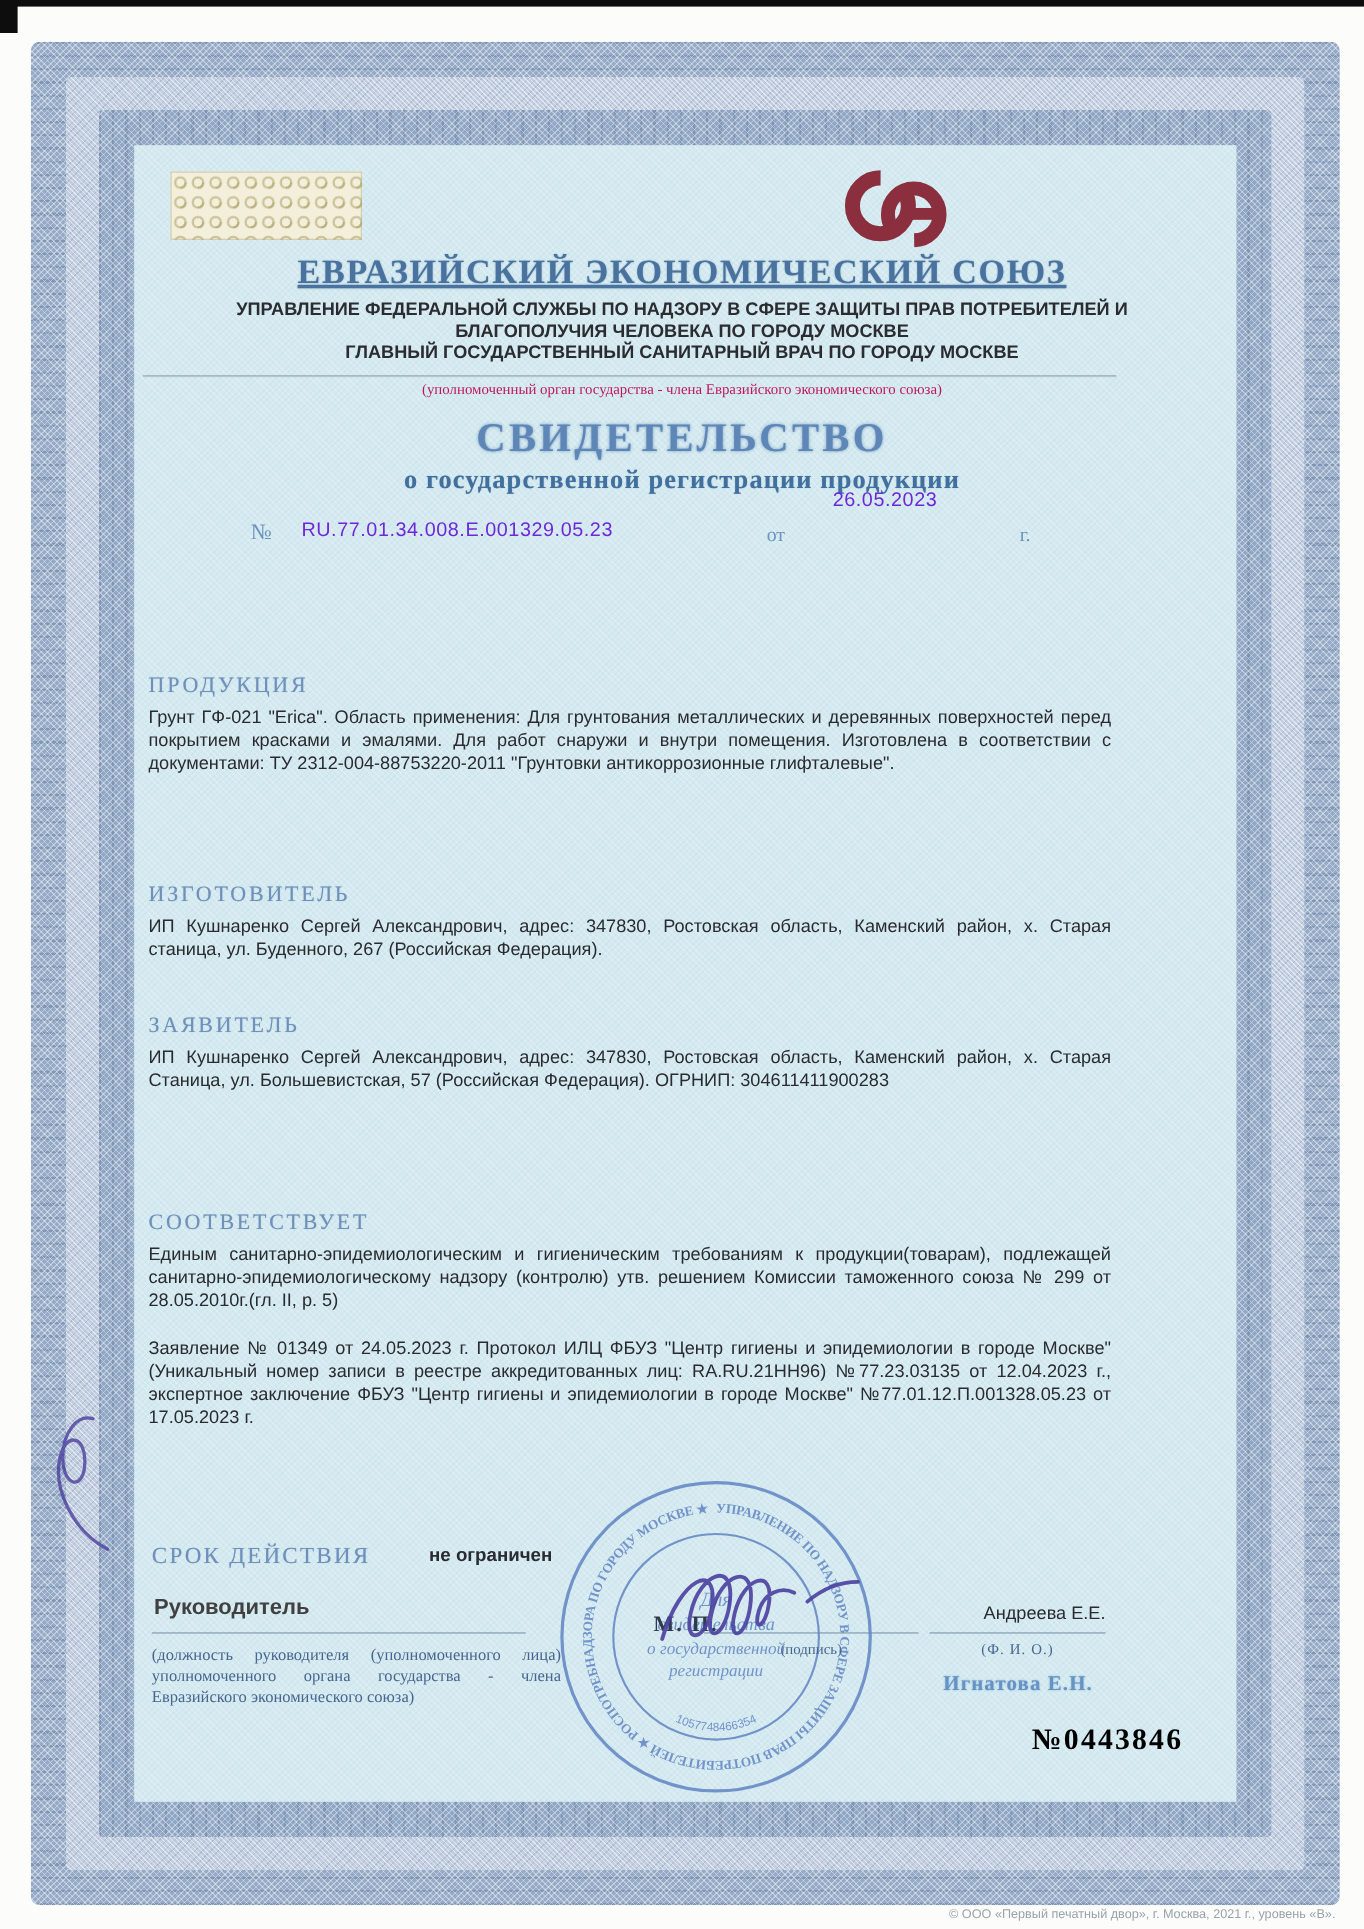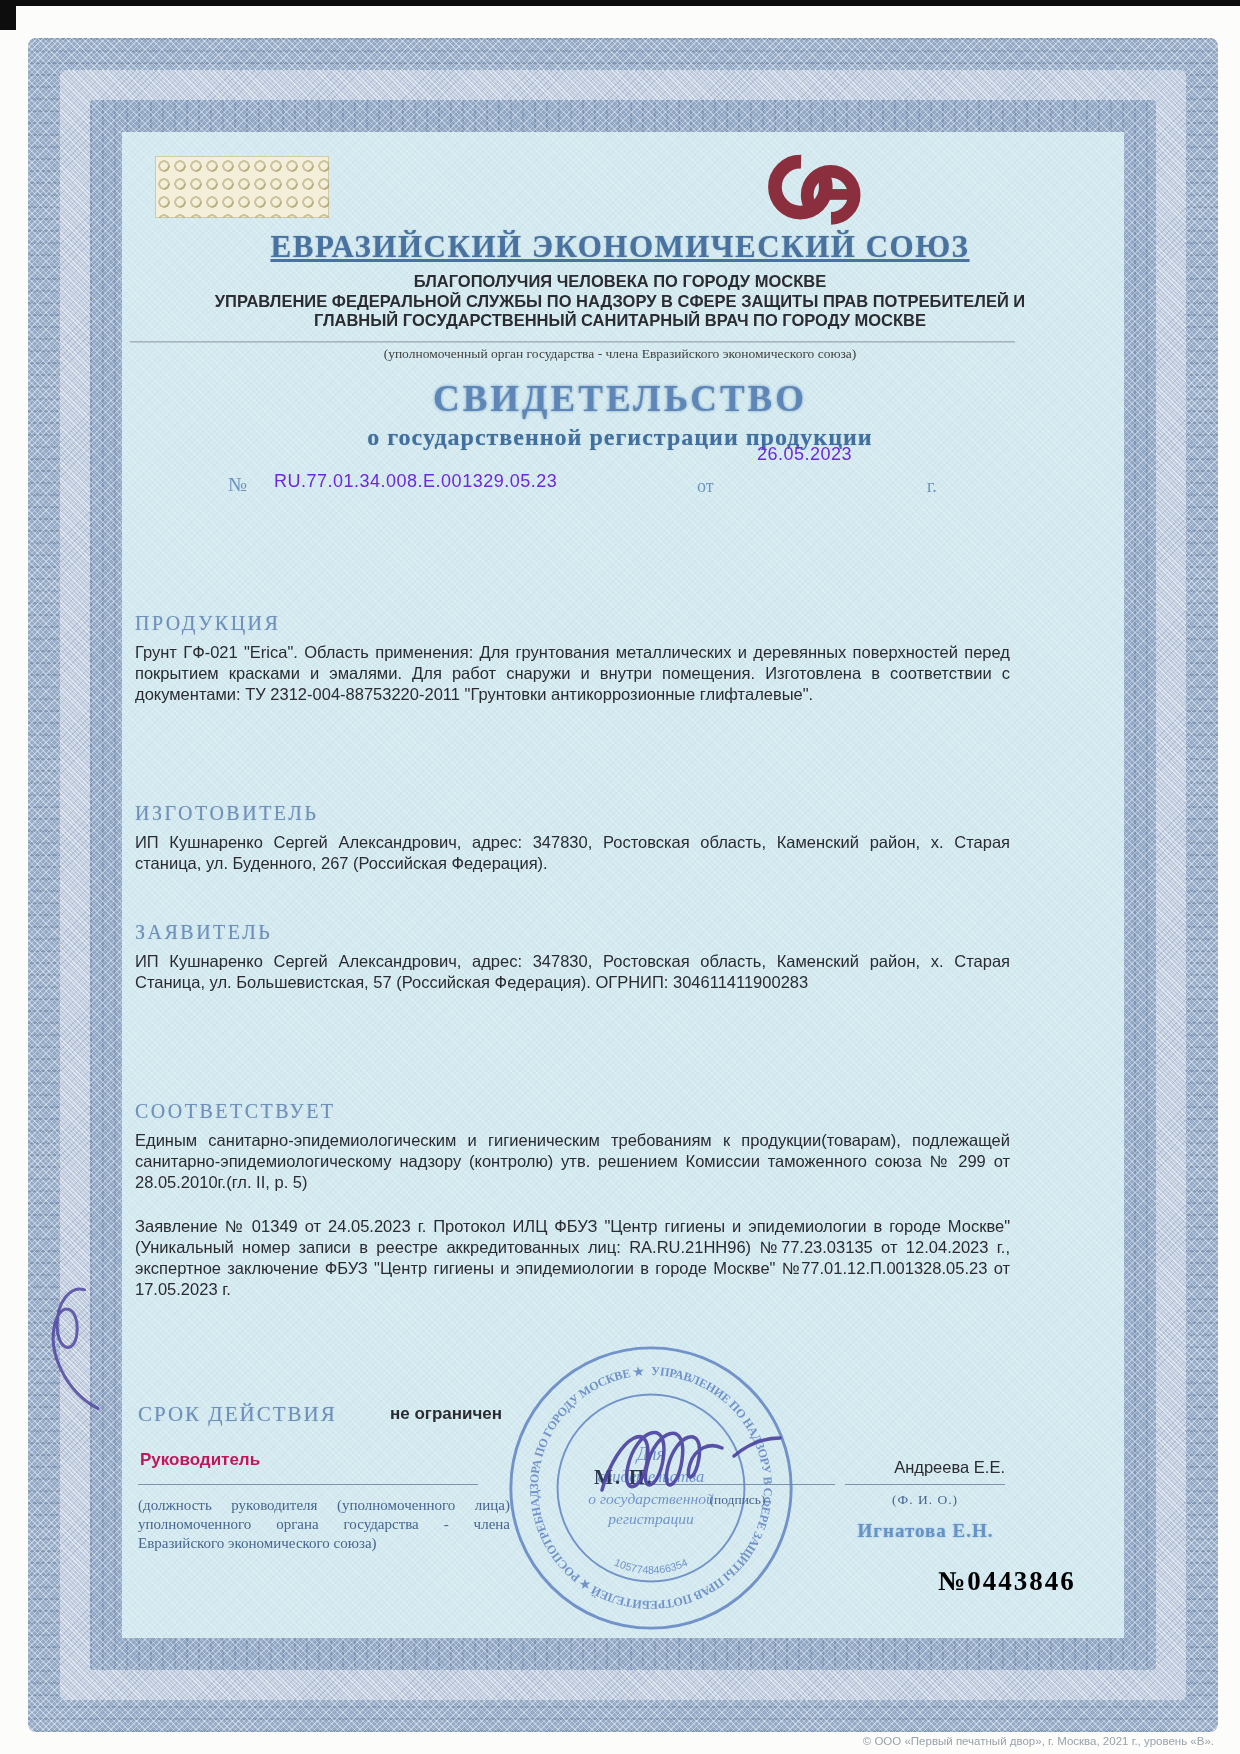--- a/index.html
+++ b/index.html
@@ -47,21 +47,21 @@
   .se-logo{left:768px;top:148px;width:98px;height:88px;z-index:3;}
   
   .union-title{left:125px;top:229px;width:990px;text-align:center;z-index:3;
     font-family:"Liberation Serif",serif;font-weight:700;font-size:31px;letter-spacing:1.5px;
     color:#49729f;text-shadow:0 0 1.5px rgba(73,114,159,.55);text-decoration:underline;}
   .authority{left:125px;top:272px;width:990px;text-align:center;z-index:3;
     font-size:16.5px;line-height:19.5px;font-weight:600;color:#2b2c31;}
   .rule{left:130px;top:341px;width:885px;height:2px;z-index:3;
     background:linear-gradient(180deg,#8796a8,#c0cad4);opacity:.75;}
   .auth-caption{left:125px;top:346px;width:990px;text-align:center;z-index:3;
-    font-family:"Liberation Serif",serif;font-size:13.5px;color:#404040;}
+    font-family:"Liberation Serif",serif;font-size:13.5px;color:#be185d;}
   .doc-title{left:125px;top:377px;width:990px;text-align:center;z-index:3;
     font-family:"Liberation Serif",serif;font-weight:700;font-size:37px;letter-spacing:3px;
     color:#5e87b7;text-shadow:0 0 3px rgba(94,135,183,.8);}
   .doc-subtitle{left:125px;top:424px;width:990px;text-align:center;z-index:3;
     font-family:"Liberation Serif",serif;font-weight:700;font-size:24px;letter-spacing:1px;
     color:#416f9e;text-shadow:0 0 1px rgba(65,111,158,.5);}
   
   .reg-label{font-family:"Liberation Serif",serif;color:#6d92bd;z-index:3;}
   .reg-value{font-size:18px;color:#6d28d9;letter-spacing:.5px;z-index:3;}
   .reg-no{left:228px;top:473px;font-size:20px;}
@@ -72,21 +72,21 @@
   
   .sec{left:135px;width:875px;z-index:3;}
   .sec h2{margin:0 0 7px 0;font-family:"Liberation Serif",serif;font-weight:400;
     font-size:20px;letter-spacing:2.5px;color:#6e90ba;text-shadow:0 0 1px rgba(110,144,186,.45);}
   .sec p{margin:0;font-size:16.5px;line-height:21px;color:#2a2b31;text-align:justify;}
   #sec-0{top:612px;} #sec-1{top:802px;} #sec-2{top:921px;} #sec-3{top:1100px;} #sec-4{top:1216px;}
   
   .validity-label{left:138px;top:1402px;font-family:"Liberation Serif",serif;font-size:21px;
     letter-spacing:2px;color:#6e90ba;text-shadow:0 0 1px rgba(110,144,186,.45);z-index:3;}
   .validity-value{left:390px;top:1404px;font-size:17px;font-weight:700;color:#2a2b31;z-index:6;}
-  .head-label{left:140px;top:1450px;font-size:17px;font-weight:700;color:#be185d;z-index:3;}
+  .head-label{left:140px;top:1450px;font-size:20px;font-weight:700;color:#404040;z-index:3;}
   .sig-line{height:1px;background:#7d93ad;top:1484px;z-index:3;}
   .line-head{left:138px;width:340px;}
   .line-sign{left:640px;width:195px;}
   .line-fio{left:845px;width:160px;}
   .head-caption{left:138px;top:1496px;width:372px;z-index:3;
     font-family:"Liberation Serif",serif;font-size:15px;line-height:19px;color:#47658f;text-align:justify;}
   .sign-caption{left:640px;top:1492px;width:195px;text-align:center;z-index:6;
     font-family:"Liberation Serif",serif;font-size:13.5px;color:#47658f;}
   .fio-name{left:845px;top:1458px;width:160px;text-align:right;font-size:16.5px;color:#2a2b31;z-index:3;}
   .fio-caption{left:845px;top:1492px;width:160px;text-align:center;z-index:3;
@@ -121,22 +121,22 @@
 
 <svg class="abs se-logo" viewBox="0 0 100 90">
   <circle cx="64" cy="48" r="24" fill="none" stroke="#8b2f3f" stroke-width="13" stroke-dasharray="125 26" stroke-dashoffset="13" transform="rotate(180 64 48)"></circle>
   <rect x="58" y="42" width="30" height="11" fill="#8b2f3f"></rect>
   <circle cx="33" cy="40" r="26" fill="none" stroke="#8b2f3f" stroke-width="14" stroke-dasharray="136 27" stroke-dashoffset="13.5"></circle>
 </svg>
 
 <div class="abs union-title">ЕВРАЗИЙСКИЙ ЭКОНОМИЧЕСКИЙ СОЮЗ</div>
 
 <div class="abs authority">
+  <div>УПРАВЛЕНИЕ ФЕДЕРАЛЬНОЙ СЛУЖБЫ ПО НАДЗОРУ В СФЕРЕ ЗАЩИТЫ ПРАВ ПОТРЕБИТЕЛЕЙ И</div>
   <div>БЛАГОПОЛУЧИЯ ЧЕЛОВЕКА ПО ГОРОДУ МОСКВЕ</div>
-  <div>УПРАВЛЕНИЕ ФЕДЕРАЛЬНОЙ СЛУЖБЫ ПО НАДЗОРУ В СФЕРЕ ЗАЩИТЫ ПРАВ ПОТРЕБИТЕЛЕЙ И</div>
   <div>ГЛАВНЫЙ ГОСУДАРСТВЕННЫЙ САНИТАРНЫЙ ВРАЧ ПО ГОРОДУ МОСКВЕ</div>
 </div>
 
 <div class="abs rule"></div>
 <div class="abs auth-caption">(уполномоченный орган государства - члена Евразийского экономического союза)</div>
 
 <div class="abs doc-title">СВИДЕТЕЛЬСТВО</div>
 <div class="abs doc-subtitle">о государственной регистрации продукции</div>
 
 <div class="abs reg-label reg-no">№</div>

